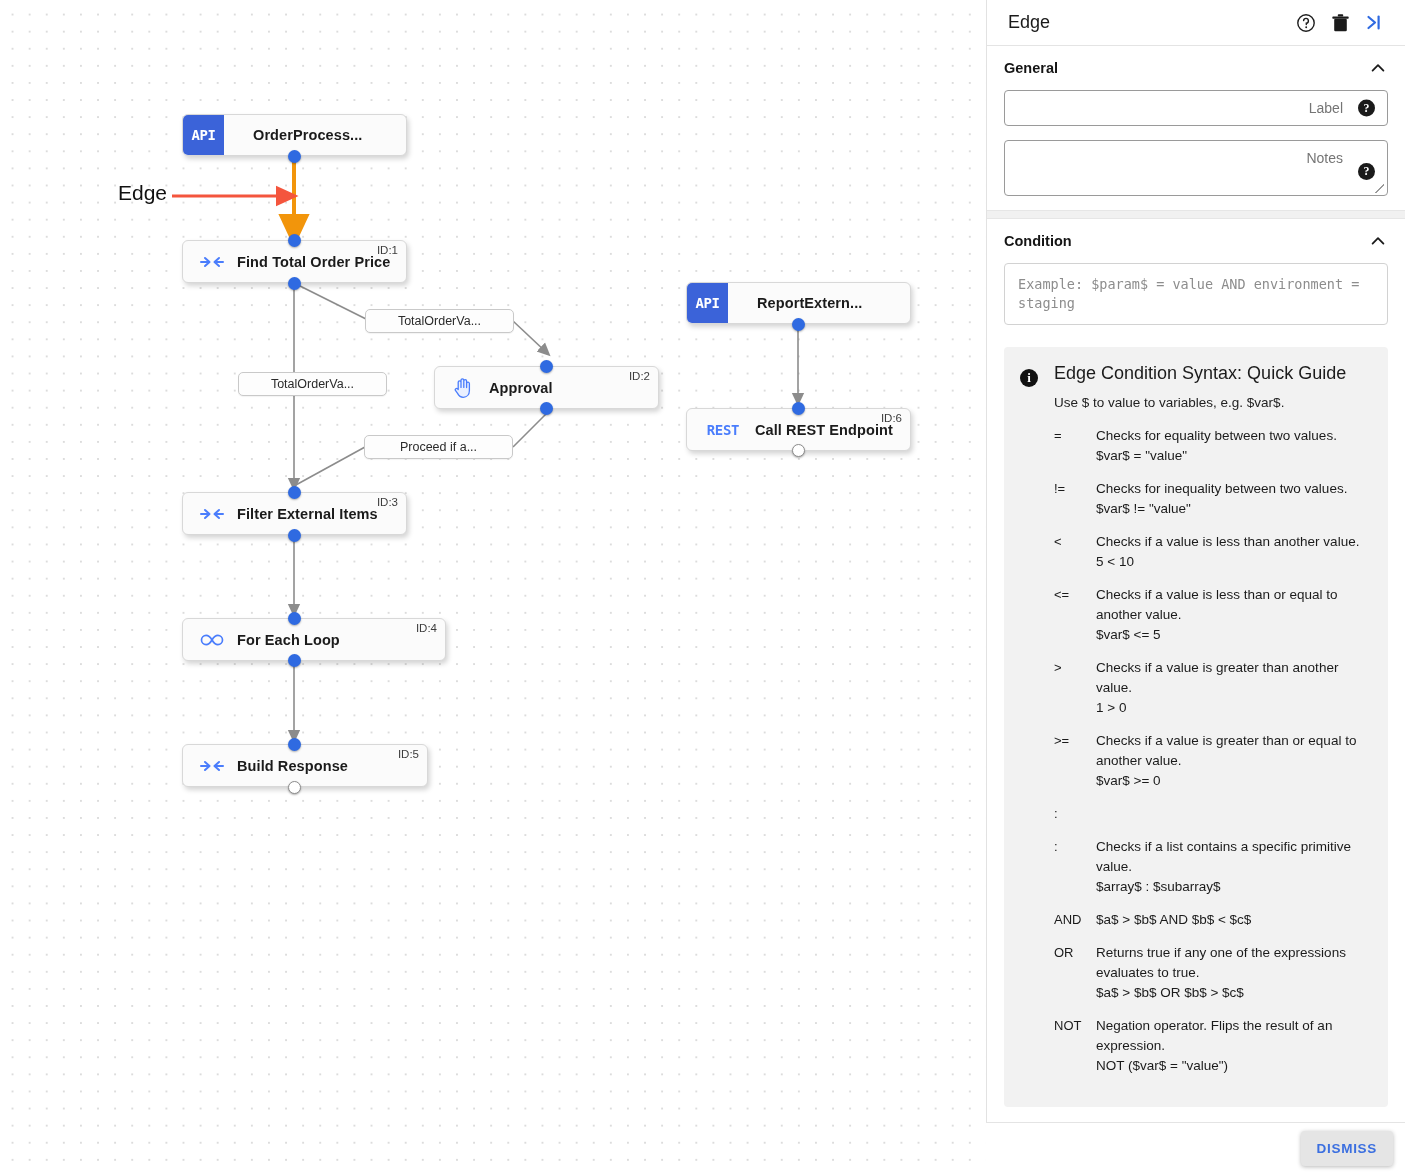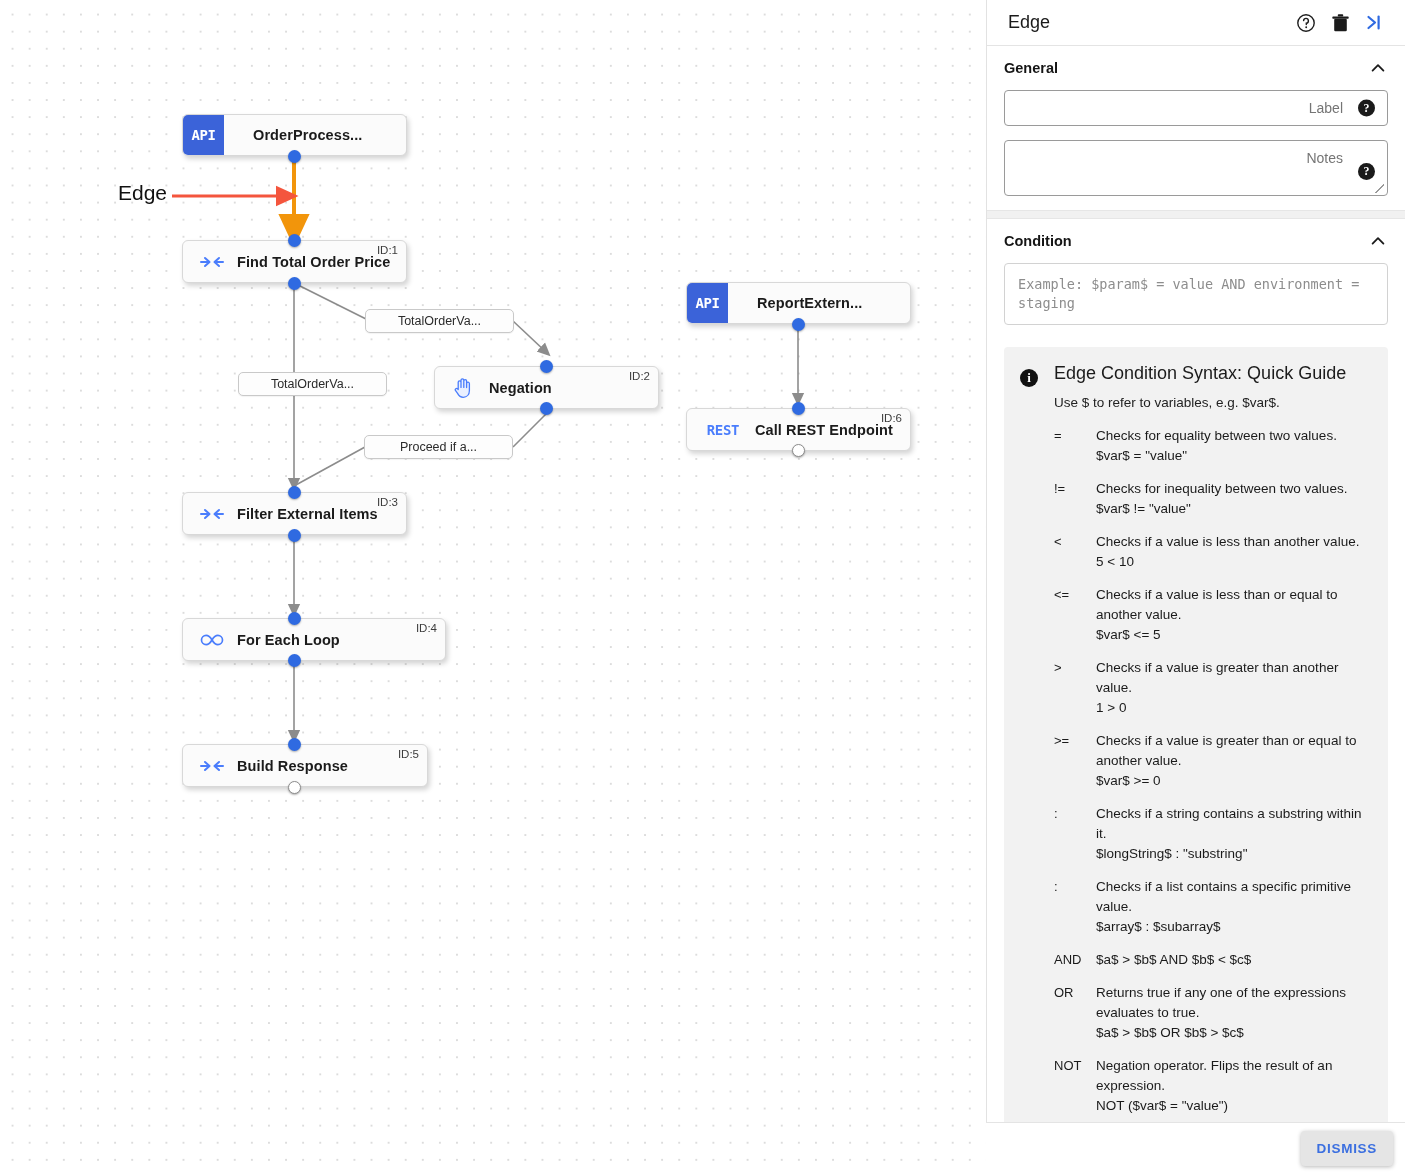--- a/index.html
+++ b/index.html
@@ -227,21 +227,21 @@
   </div>
   <div class="port" style="left:288px;top:234px;"></div>
   <div class="port" style="left:288px;top:277px;"></div>
 
   <div class="node std" style="left:434px;top:366px;width:225px;height:43px;">
     <div class="nicon">
       <svg width="20" height="22" viewBox="0 0 20 22">
         <path d="M4.2 12.5 V5.3 a1.4 1.4 0 0 1 2.8 0 V10.4 V3.2 a1.4 1.4 0 0 1 2.8 0 V10.4 V4.0 a1.4 1.4 0 0 1 2.8 0 V10.6 V6.6 a1.4 1.4 0 0 1 2.8 0 V13.4 c0 4.2 -2.6 6.9 -6.2 6.9 c-3.2 0 -4.6 -2.0 -5.8 -4.2 L1.6 13.6 a1.35 1.35 0 0 1 2.1 -1.7 z" fill="#eaf0ff" stroke="#4a7dfc" stroke-width="1.3" stroke-linejoin="round"></path>
       </svg>
     </div>
-    <div class="nlabel">Negation</div>
+    <div class="nlabel">Approval</div>
     <div class="nid">ID:2</div>
   </div>
   <div class="port" style="left:540px;top:360px;"></div>
   <div class="port" style="left:540px;top:402px;"></div>
 
   <div class="node std" style="left:182px;top:492px;width:225px;height:43px;">
     <div class="nicon">
       <svg width="24" height="16" viewBox="0 0 24 16">
         <path d="M1 8 H9 M5 4 L9.5 8 L5 12" stroke="#4a7dfc" stroke-width="2" fill="none" stroke-linecap="round" stroke-linejoin="round"></path>
         <path d="M23 8 H15 M19 4 L14.5 8 L19 12" stroke="#4a7dfc" stroke-width="2" fill="none" stroke-linecap="round" stroke-linejoin="round"></path>
@@ -363,21 +363,21 @@
       </div>
       <div class="cond-box">
         <div class="cplace">Example: $param$ = value AND environment = staging</div>
       </div>
     </div>
 
     <div id="guide">
       <div class="info-ico">i</div>
       <div class="gbody">
         <div class="gtitle">Edge Condition Syntax: Quick Guide</div>
-        <div class="gsub">Use $ to refer to variables, e.g. $var$.</div>
+        <div class="gsub">Use $ to value to variables, e.g. $var$.</div>
         <div id="guide-rows">
             <div class="op-row">
               <div class="op-sym">=</div>
               <div style="flex:1">
                 <div class="op-desc">Checks for equality between two values.</div>
                 <div class="op-ex">$var$ = "value"</div>
               </div>
             </div>
             <div class="op-row">
               <div class="op-sym">!=</div>
@@ -409,24 +409,20 @@
             </div>
             <div class="op-row">
               <div class="op-sym">&gt;=</div>
               <div style="flex:1">
                 <div class="op-desc">Checks if a value is greater than or equal to another value.</div>
                 <div class="op-ex">$var$ &gt;= 0</div>
               </div>
             </div>
             <div class="op-row">
               <div class="op-sym">:</div>
-              <div style="flex:1">
-                <div class="op-desc">Checks if a string contains a substring within it.</div>
-                <div class="op-ex">$longString$ : "substring"</div>
-              </div>
             </div>
             <div class="op-row">
               <div class="op-sym">:</div>
               <div style="flex:1">
                 <div class="op-desc">Checks if a list contains a specific primitive value.</div>
                 <div class="op-ex">$array$ : $subarray$</div>
               </div>
             </div>
             <div class="op-row">
               <div class="op-sym">AND</div>

